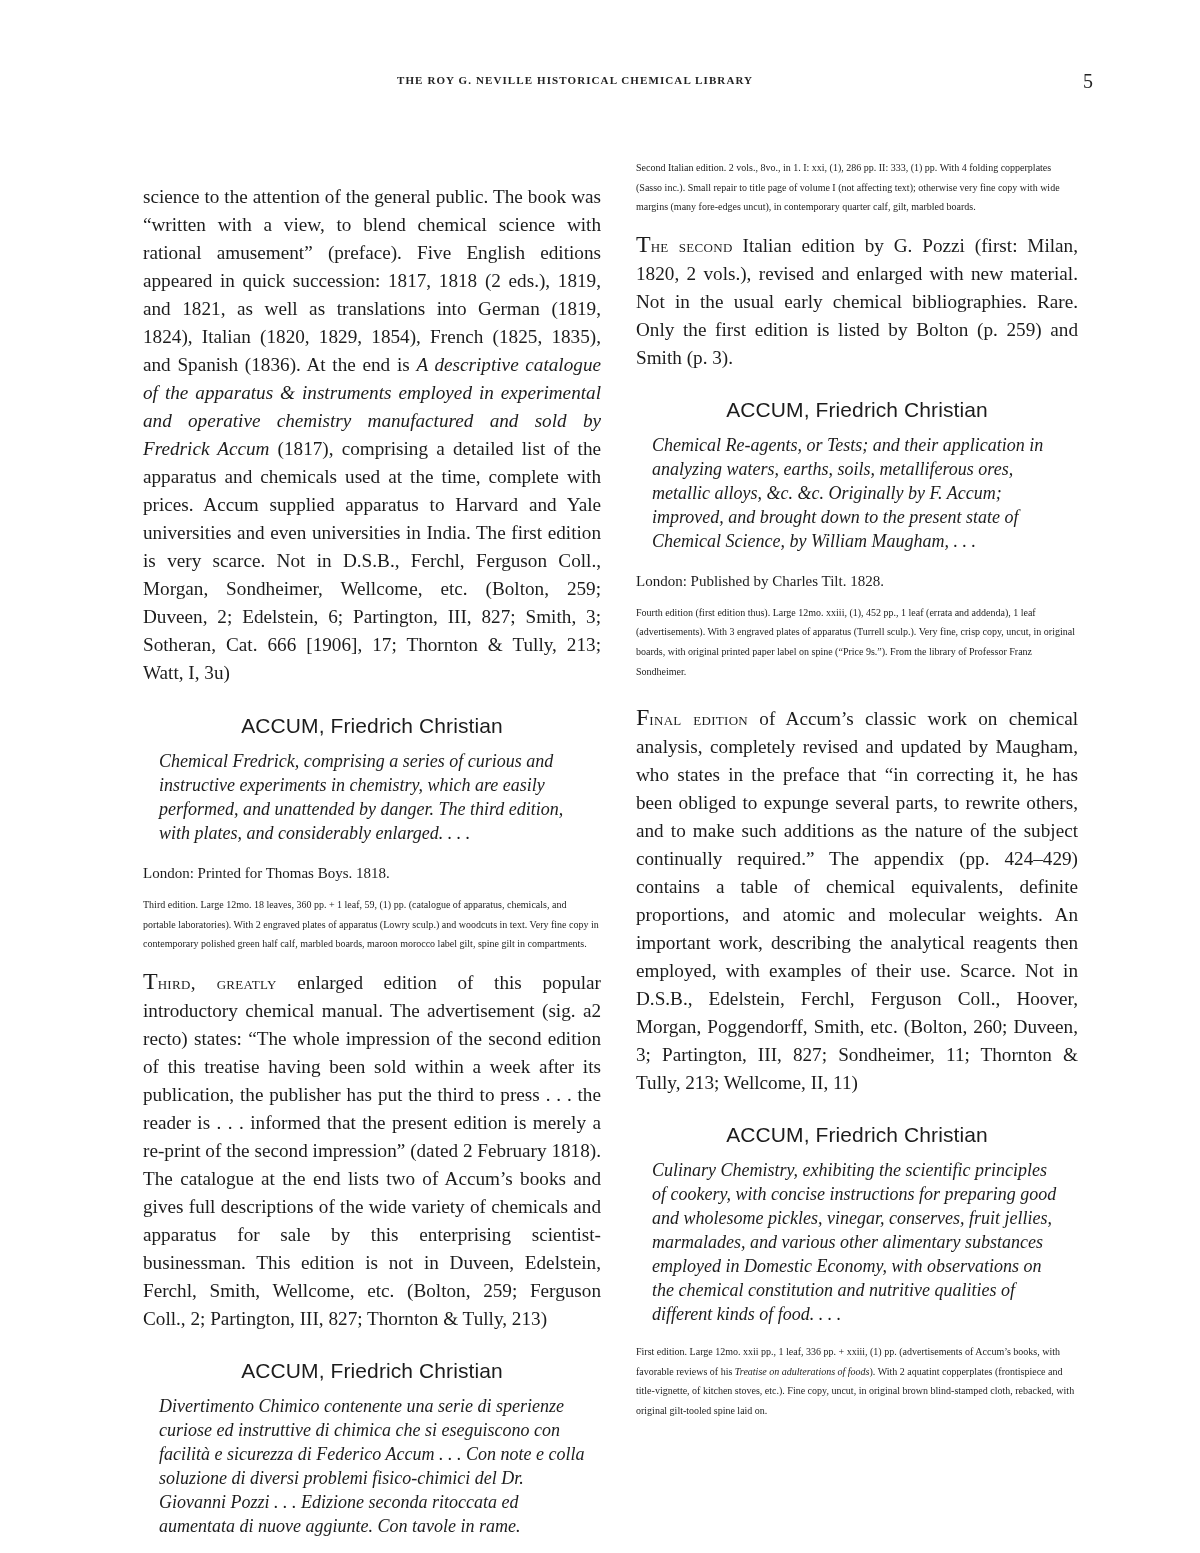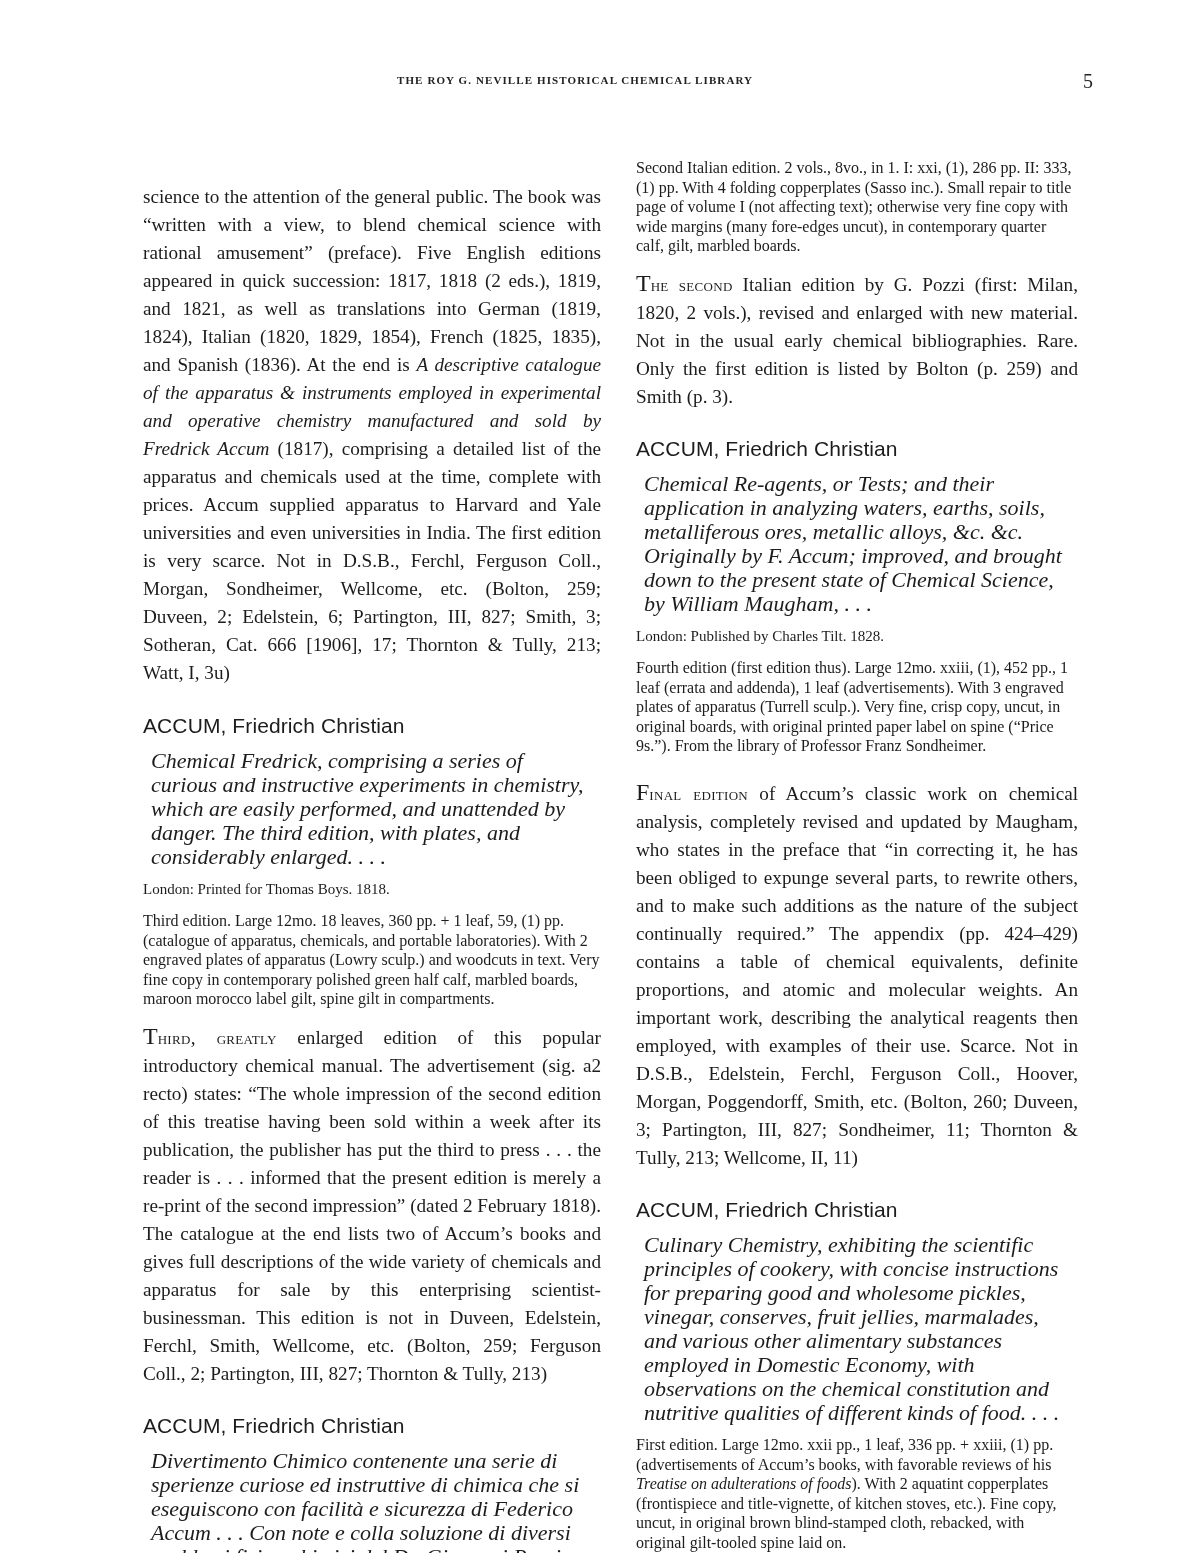--- a/index.html
+++ b/index.html
@@ -29,27 +29,28 @@
       font-size: 19.2px; line-height: 28px; margin: 0;
       text-align: justify; hyphens: auto;
     }
     .body-text em { font-style: italic; }
     .sc { font-variant: small-caps; letter-spacing: 0.3px; }
     .sc-first { font-size: 24px; }
     .entry-heading {
       font-family: "Liberation Sans", "DejaVu Sans", sans-serif;
       font-size: 21px; font-weight: normal; margin: 0; color: #1c1c1c;
       letter-spacing: 0.1px;
+      text-align: center;
     }
     .title-text {
-      font-style: italic; font-size: 22px; line-height: 24px; margin: 8px;
+      font-style: italic; font-size: 18px; line-height: 24px; margin: 16px;
     }
     .imprint { font-size: 15px; line-height: 24px; margin: 0; }
     .collation {
-      font-size: 16px; line-height: 19.6px; margin: 0;
+      font-size: 10px; line-height: 19.6px; margin: 0;
     }
     .collation em { font-style: italic; }
   </style>
 </head>
 <body>
 
 <header class="running-head">
   <div class="running-title">The Roy G. Neville Historical Chemical Library</div>
   <div class="page-number">5</div>
 </header>

